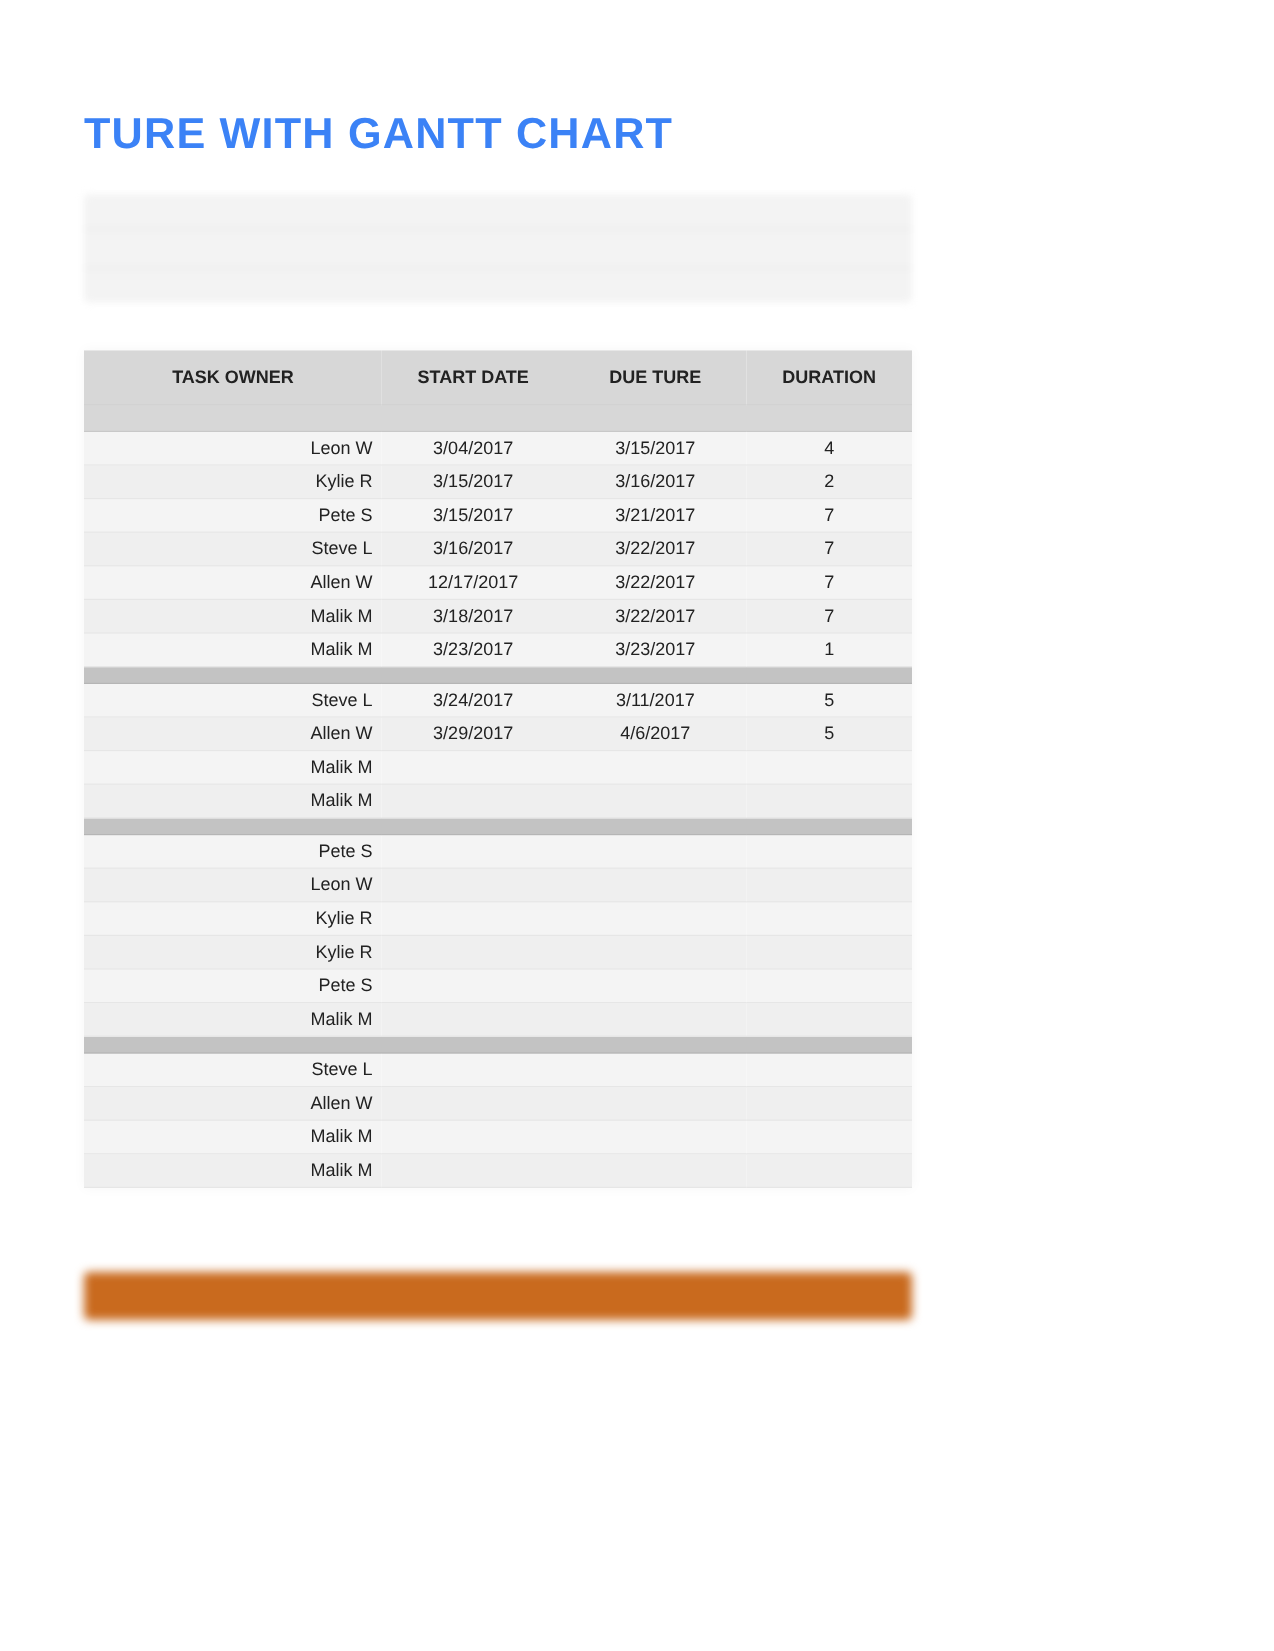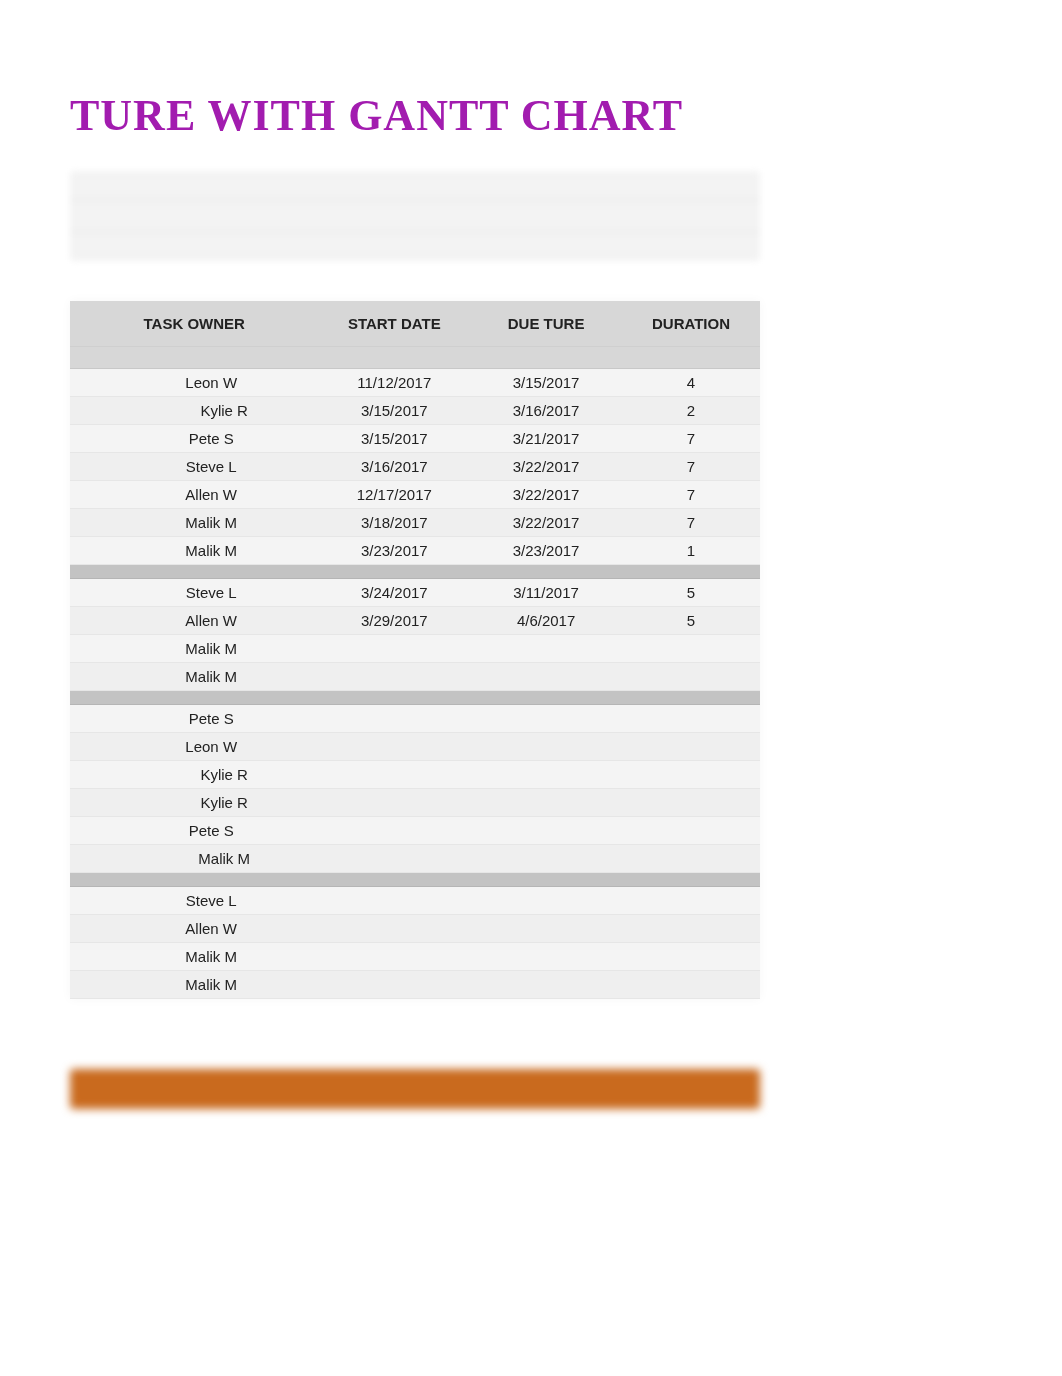--- a/index.html
+++ b/index.html
@@ -10,26 +10,26 @@
     font-family: Arial, Helvetica, sans-serif;
     width: 1062px;
     height: 1376px;
     position: relative;
   }
   .page {
     padding: 90px 0 0 70px;
     width: 100%;
   }
   .title {
-    font-size: 44px;
+    font-size: 36px;
     font-weight: 800;
-    color: #a21caf;
+    color: #3b82f6;
     letter-spacing: 1px;
     margin: 0 0 30px 0;
-    font-family: Liberation Serif, serif;
+    font-family: Liberation Sans, sans-serif;
   }
   .banner-blur {
     margin: 0 0 40px 0;
     width: 690px;
     height: 90px;
     background: linear-gradient(to bottom,
       #f3f3f3 0%, #f3f3f3 30%, #eeeeee 30%, #eeeeee 34%,
       #f3f3f3 34%, #f3f3f3 66%, #eeeeee 66%, #eeeeee 70%,
       #f3f3f3 70%, #f3f3f3 100%);
     filter: blur(3px);
@@ -76,21 +76,21 @@
     font-size: 15px;
     color: #222;
     padding: 5px 8px;
     background: #f4f4f4;
     border-bottom: 1px solid #e6e6e6;
     text-align: center;
     height: 26px;
     vertical-align: middle;
   }
   tbody td.owner {
-    text-align: center;
+    text-align: right;
     padding-left: 42px;
   }
   tbody td.owner.indent {
     padding-left: 68px;
   }
   tbody tr.alt td { background: #efefef; }
   .bottom-bar-wrap {
     margin-top: 70px;
     width: 690px;
     position: relative;
@@ -127,21 +127,21 @@
           <th>DUE TURE</th>
           <th>DURATION</th>
         </tr>
         <tr class="spacer-row">
             <td colspan="4"></td>
           </tr>
       </thead>
       <tbody id="tbody">
           <tr>
             <td class="owner">Leon W</td>
-            <td>11/12/2017</td>
+            <td>3/04/2017</td>
             <td>3/15/2017</td>
             <td>4</td>
           </tr>
           <tr class="alt">
             <td class="owner indent">Kylie R</td>
             <td>3/15/2017</td>
             <td>3/16/2017</td>
             <td>2</td>
           </tr>
           <tr>

